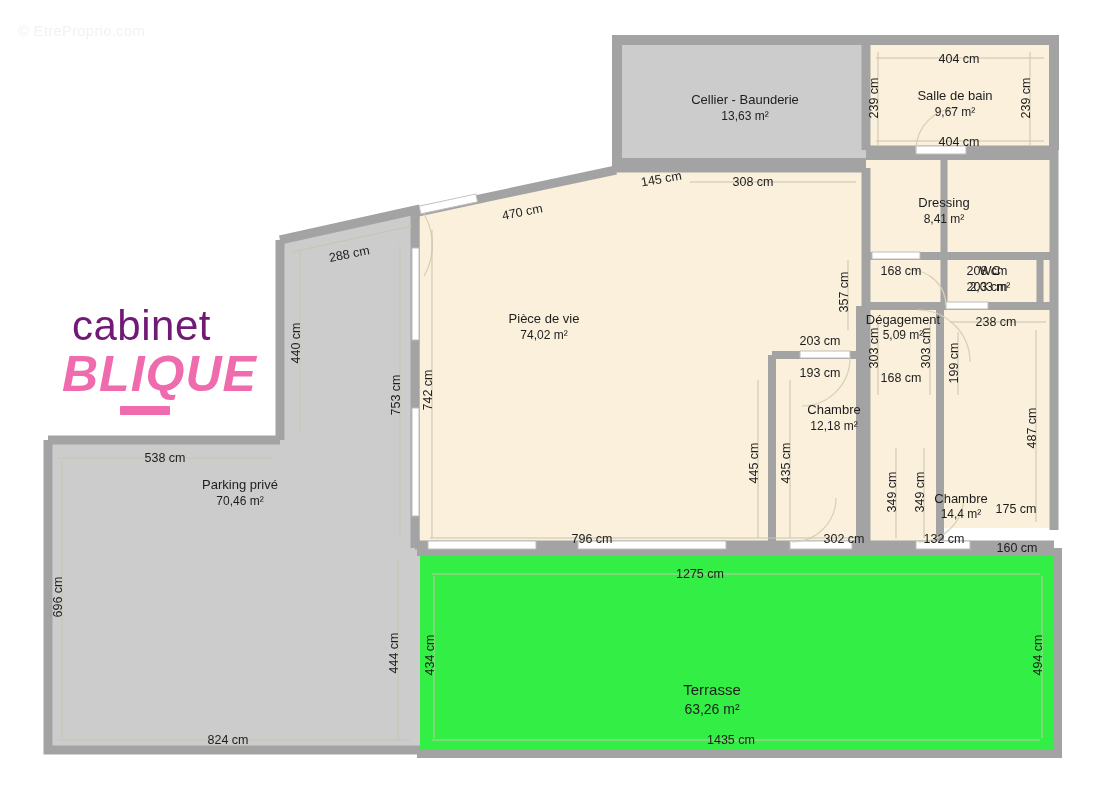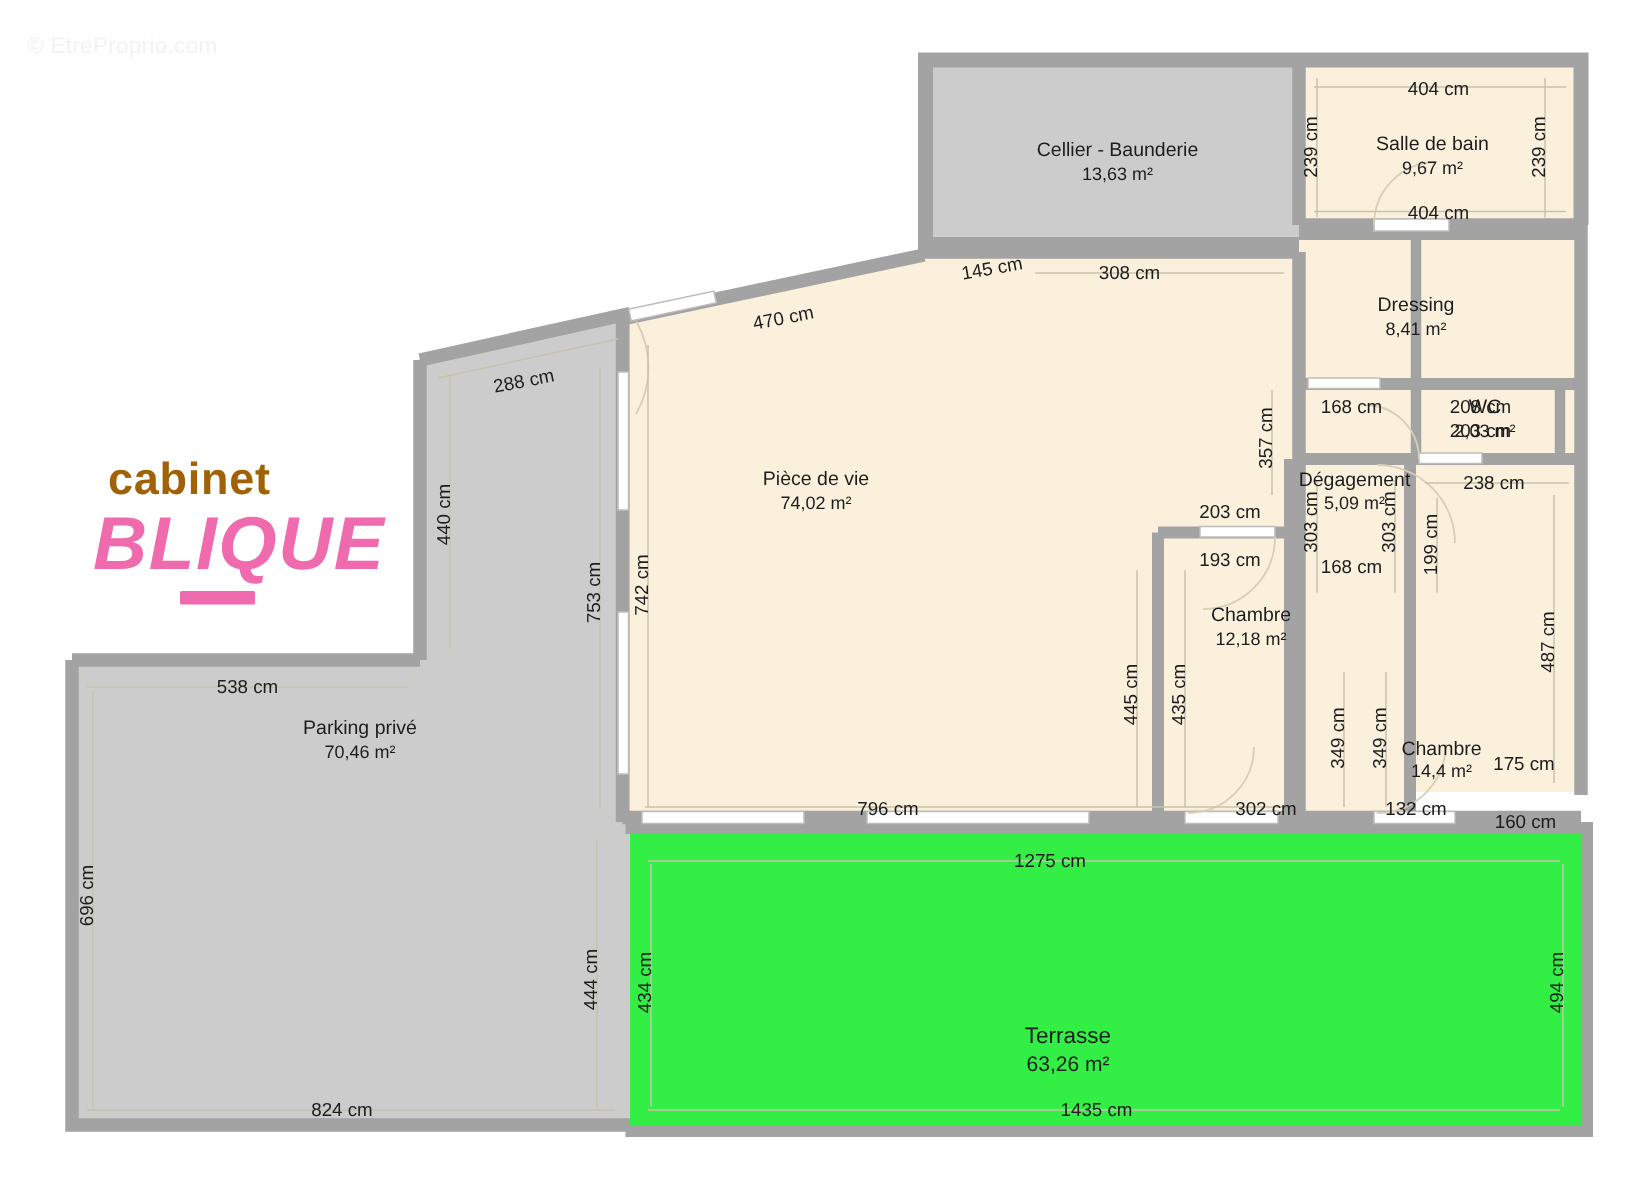--- a/index.html
+++ b/index.html
@@ -34,26 +34,26 @@
   }
   .logo-box {
     position: absolute;
     left: 62px;
     top: 305px;
     width: 200px;
     height: 110px;
     user-select: none;
   }
   .logo-cabinet {
-    font-size: 30px;
-    color: #a16207;
+    font-size: 42px;
+    color: #701a75;
     letter-spacing: 0.5px;
     line-height: 1;
     margin: 0 0 2px 10px;
-    font-weight: 700;
+    font-weight: 400;
   }
   .logo-blique {
     font-size: 50px;
     color: #F06BAD;
     letter-spacing: 1px;
     line-height: 1;
     margin: 0;
     font-weight: 700;
     font-style: italic;
   }

